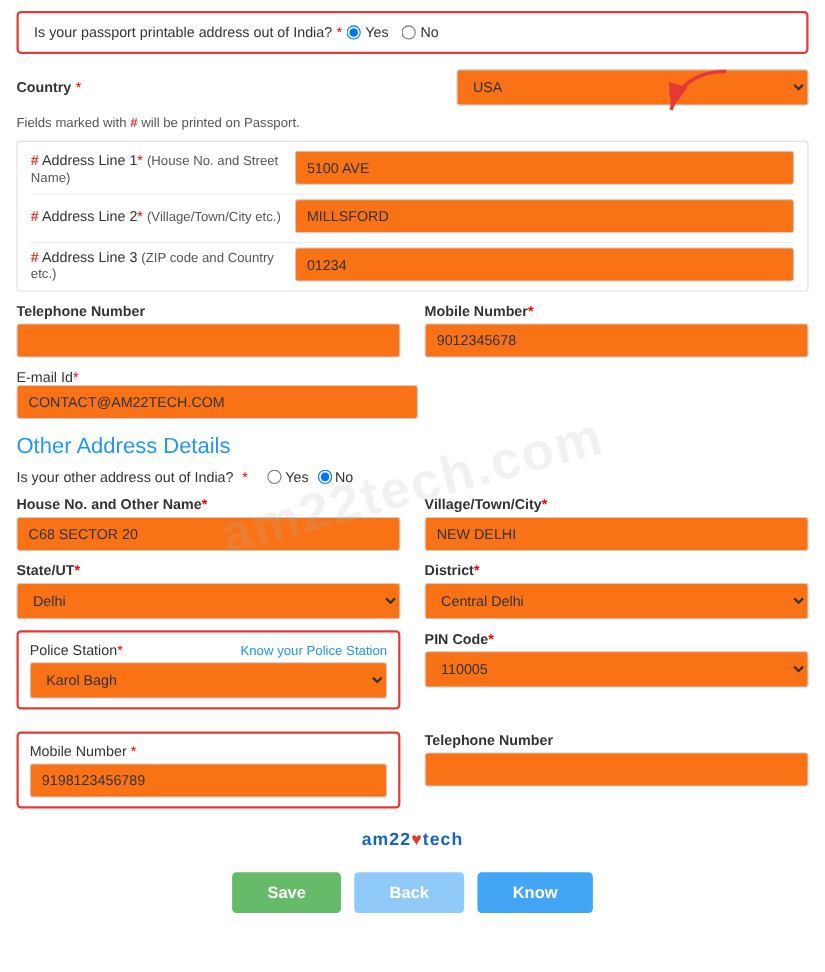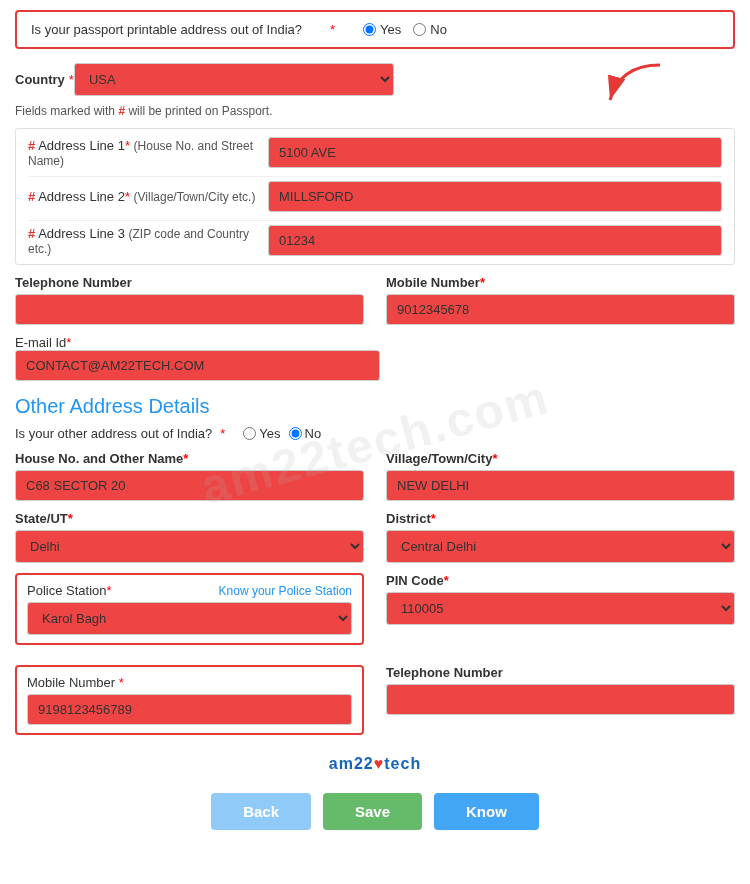--- a/index.html
+++ b/index.html
@@ -17,21 +17,21 @@
       position: relative;
     }
 
     
     .passport-question-box {
       border: 2px solid #e53935;
       border-radius: 4px;
       padding: 10px 14px;
       display: flex;
       align-items: center;
-      gap: 28px;
+      gap: 4px;
       margin-bottom: 14px;
       background: #fff;
     }
     .passport-question-label {
       font-size: 13px;
       font-weight: normal;
     }
     .radio-group {
       display: flex;
       align-items: center;
@@ -54,31 +54,31 @@
       font-size: 13px;
       font-weight: 600;
     }
 
     input[type="text"], input[type="email"], select {
       border: 1px solid #ccc;
       border-radius: 3px;
       padding: 7px 10px;
       font-size: 13px;
       width: 100%;
-      background: #ef4444;
+      background: #f97316;
       color: #333;
     }
     select {
       appearance: auto;
     }
 
     .country-row {
       display: flex;
       align-items: center;
-      justify-content: flex-start;
+      justify-content: space-between;
       margin-bottom: 8px;
     }
     .country-label {
       font-size: 13px;
       font-weight: 600;
     }
     .country-select-wrap {
       width: 320px;
     }
 
@@ -431,18 +431,18 @@
       <label>Telephone Number</label>
       <input type="text" value="" style="">
     </div>
   </div>
 
   <div class="brand-watermark">
     <span>am22</span><span class="heart">♥</span><span>tech</span>
   </div>
 
   <div class="bottom-buttons">
+    <button class="btn btn-save">Save</button>
     <button class="btn btn-back">Back</button>
-    <button class="btn btn-save">Save</button>
     <button class="btn btn-next">Know</button>
   </div>
 
 </div>
 
 </body></html>

